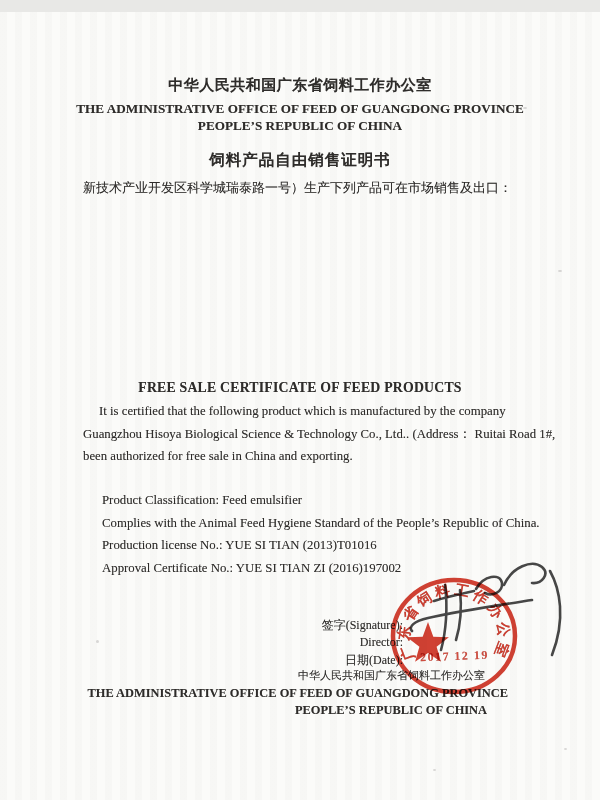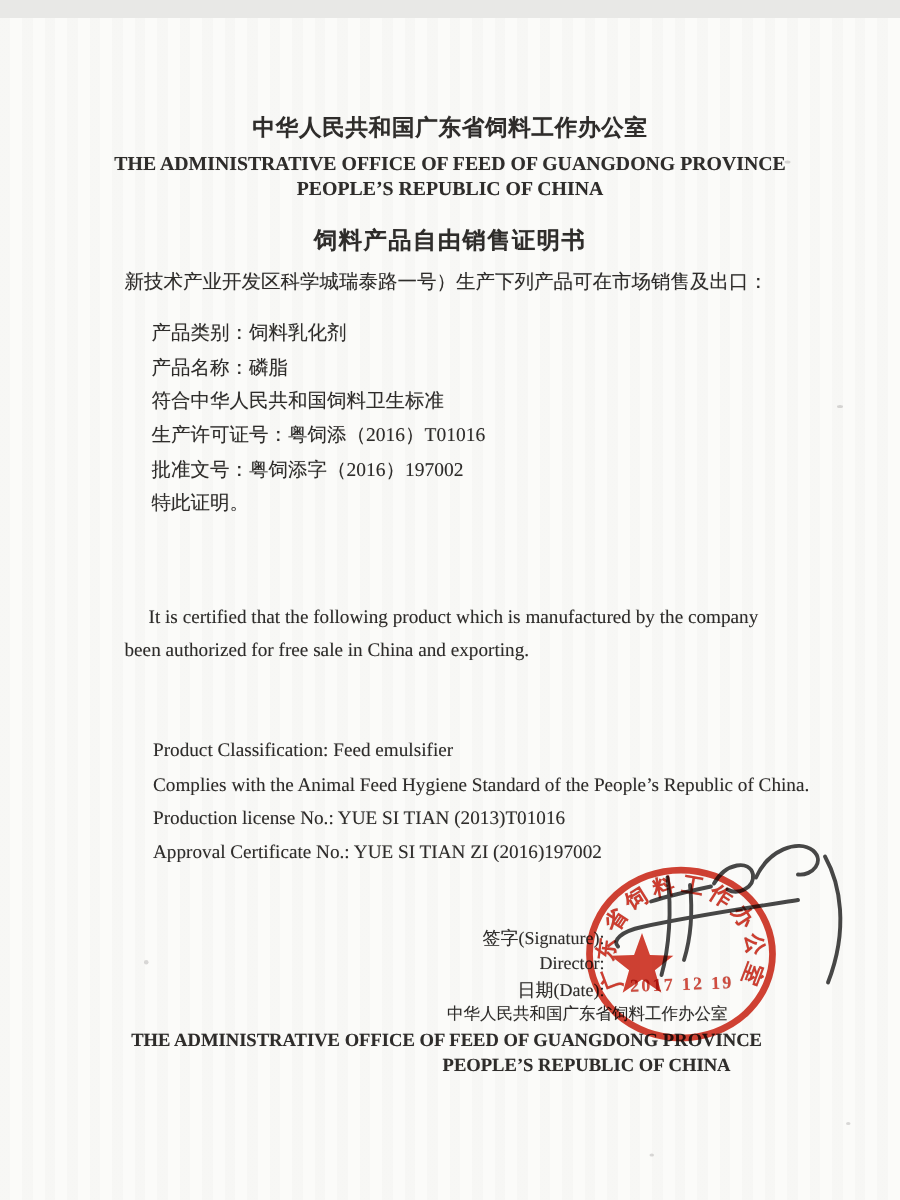--- a/index.html
+++ b/index.html
@@ -65,32 +65,26 @@
   <div class="abs center b cn-title">中华人民共和国广东省饲料工作办公室</div>
   <div class="abs center b en-title-1">THE ADMINISTRATIVE OFFICE OF FEED OF GUANGDONG PROVINCE</div>
   <div class="abs center b en-title-2">PEOPLE’S REPUBLIC OF CHINA</div>
 
   <div class="abs center b cert-title">饲料产品自由销售证明书</div>
 
   <div class="abs cn-para">
     <div class="ln">新技术产业开发区科学城瑞泰路一号）生产下列产品可在市场销售及出口：</div>
   </div>
 
-  <div class="abs cn-fields">
-    <div class="ln">产品类别：饲料乳化剂</div>
-    <div class="ln">产品名称：磷脂</div>
-    <div class="ln">符合中华人民共和国饲料卫生标准</div>
-    <div class="ln">生产许可证号：粤饲添（2016）T01016</div>
-    <div class="ln">批准文号：粤饲添字（2016）197002</div>
-    <div class="ln">特此证明。</div>
-  </div>
 
+  <div class="abs center b en-heading">FREE SALE CERTIFICATE OF FEED PRODUCTS</div>
 
   <div class="abs en-para">
     <div class="ln first">It is certified that the following product which is manufactured by the company</div>
+    <div class="ln">Guangzhou Hisoya Biological Science &amp; Technology Co., Ltd.. (Address： Ruitai Road 1#,</div>
     <div class="ln">been authorized for free sale in China and exporting.</div>
   </div>
 
   <div class="abs en-fields">
     <div class="ln">Product Classification: Feed emulsifier</div>
     <div class="ln">Complies with the Animal Feed Hygiene Standard of the People’s Republic of China.</div>
     <div class="ln">Production license No.: YUE SI TIAN (2013)T01016</div>
     <div class="ln">Approval Certificate No.: YUE SI TIAN ZI (2016)197002</div>
   </div>
 

